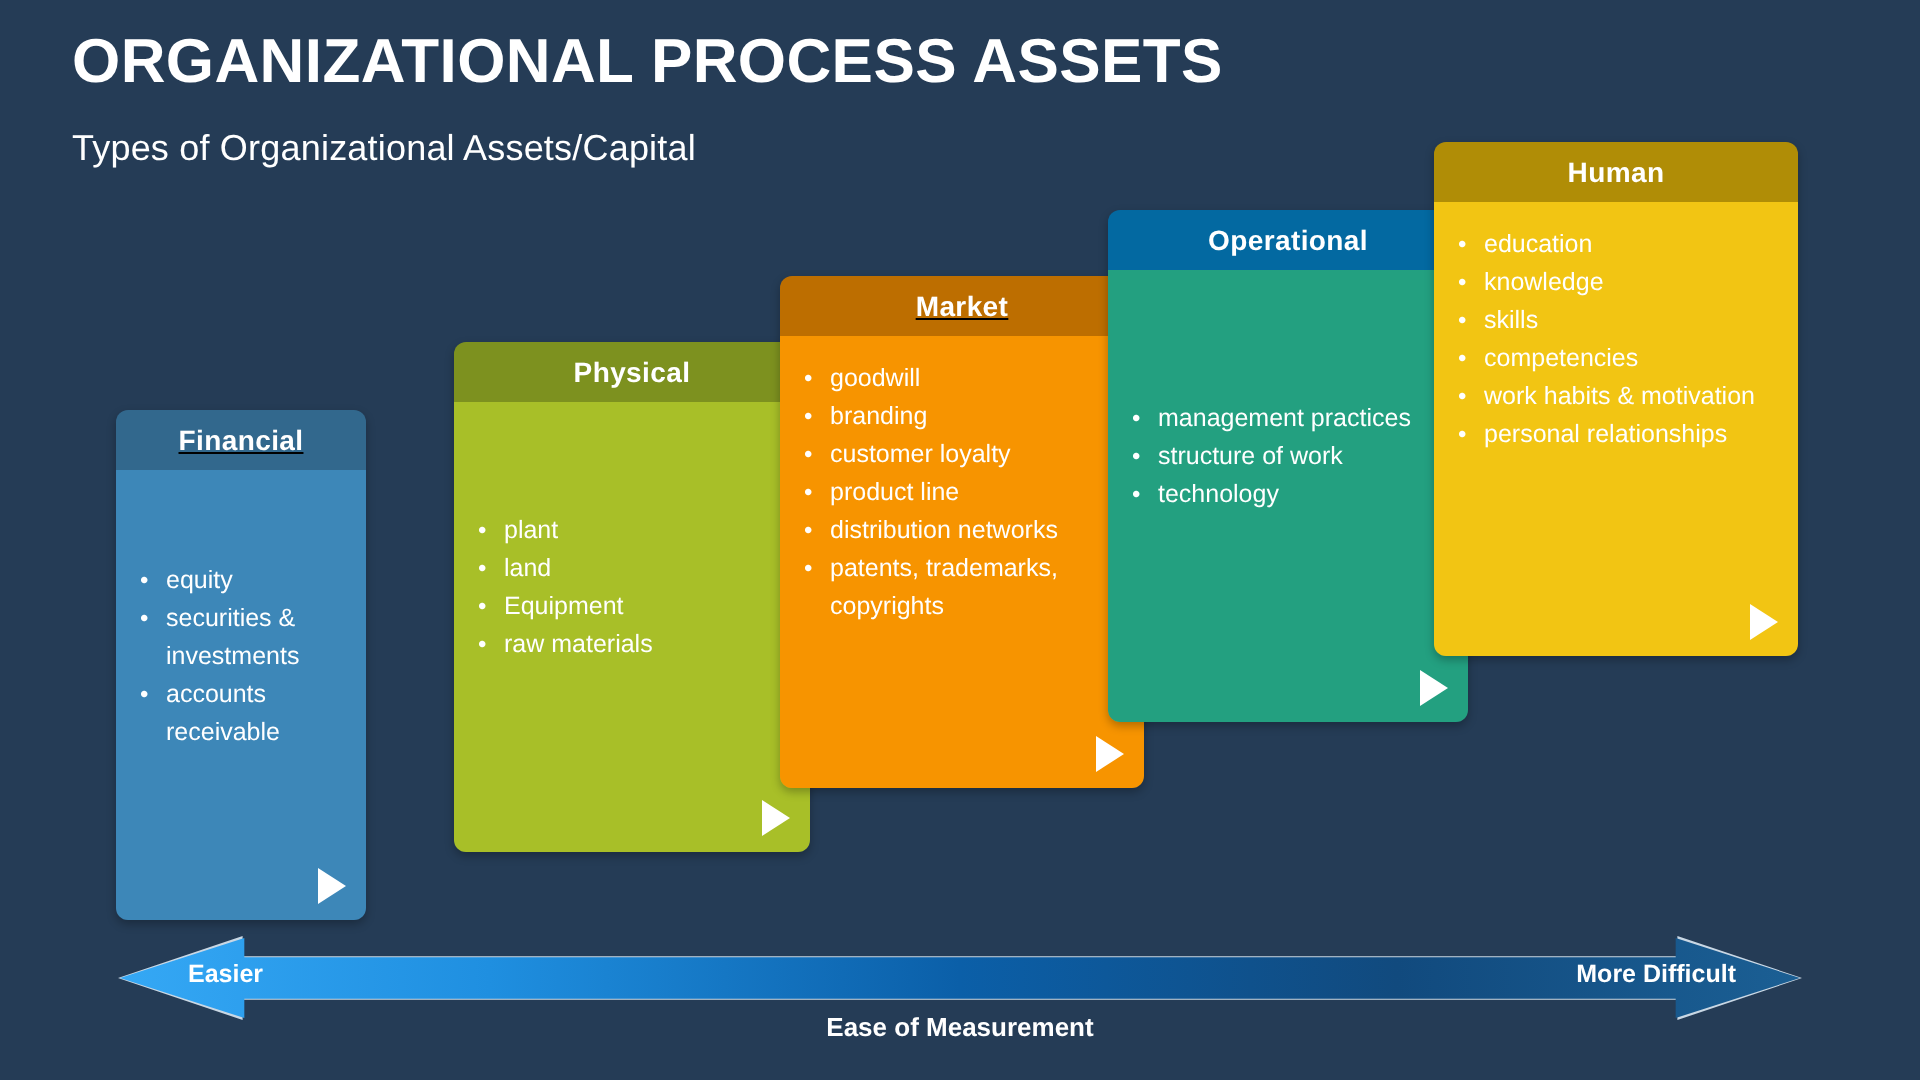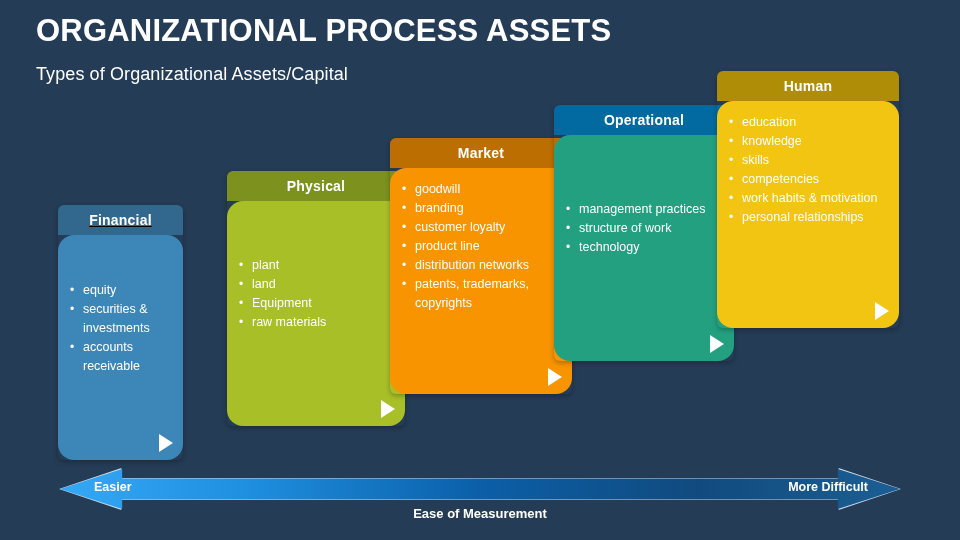--- a/index.html
+++ b/index.html
@@ -33,21 +33,20 @@
   .card-header {
     height:30px;
     display:flex; align-items:center; justify-content:center;
     color:#ffffff; font-size:14px; font-weight:bold;
     letter-spacing:0.2px;
   }
   .card-body {
     position:absolute; left:0; right:0; top:30px; bottom:0;
     display:flex; flex-direction:column; justify-content:center;
     padding:0 10px 39px 12px;
-    border-radius:16px;
   }
   .card-body.topalign { justify-content:flex-start; padding-top:12px; }
   ul.items { list-style:none; }
   ul.items li {
     color:#ffffff; font-size:12.5px; line-height:1.52;
     position:relative; padding-left:13px;
     margin-bottom:0px;
   }
   ul.items li::before {
     content:"\2022";
@@ -64,21 +63,21 @@
 
   
   #card-financial   { left:58px;  top:205px; width:125px; height:255px;text-decoration:underline; }
   #card-financial   .card-header { background:#32688d; }
   #card-financial   .card-body   { background:#3d87b8; }
 
   #card-physical    { left:227px; top:171px; width:178px; height:255px; }
   #card-physical    .card-header { background:#7d911f; }
   #card-physical    .card-body   { background:#a8bf28; }
 
-  #card-market      { left:390px; top:138px; width:182px; height:256px; }
+  #card-market      { left:390px; top:138px; width:182px; height:256px;text-decoration:underline; }
   #card-market      .card-header { background:#bd6e00; }
   #card-market      .card-body   { background:#f79400; }
 
   #card-operational { left:554px; top:105px; width:180px; height:256px; }
   #card-operational .card-header { background:#0369a1; }
   #card-operational .card-body   { background:#23a080; }
 
   #card-human       { left:717px; top:71px;  width:182px; height:257px; }
   #card-human       .card-header { background:#b08d06; }
   #card-human       .card-body   { background:#f2c513; }

